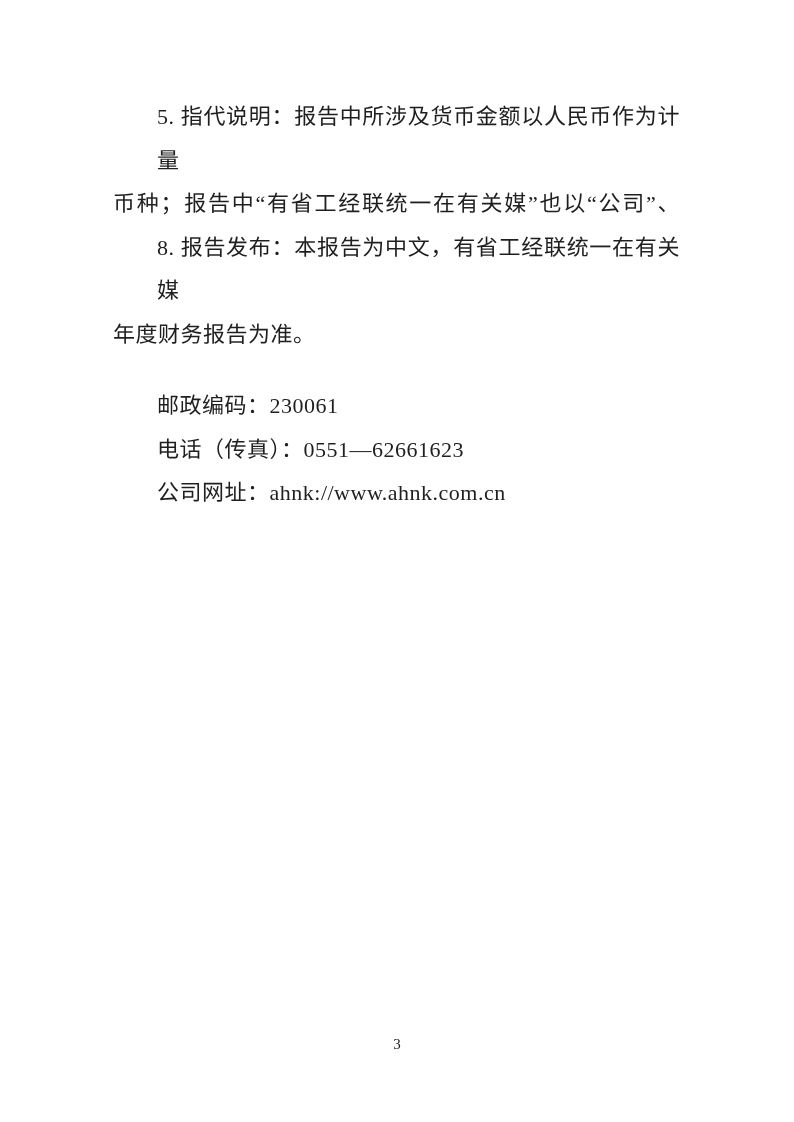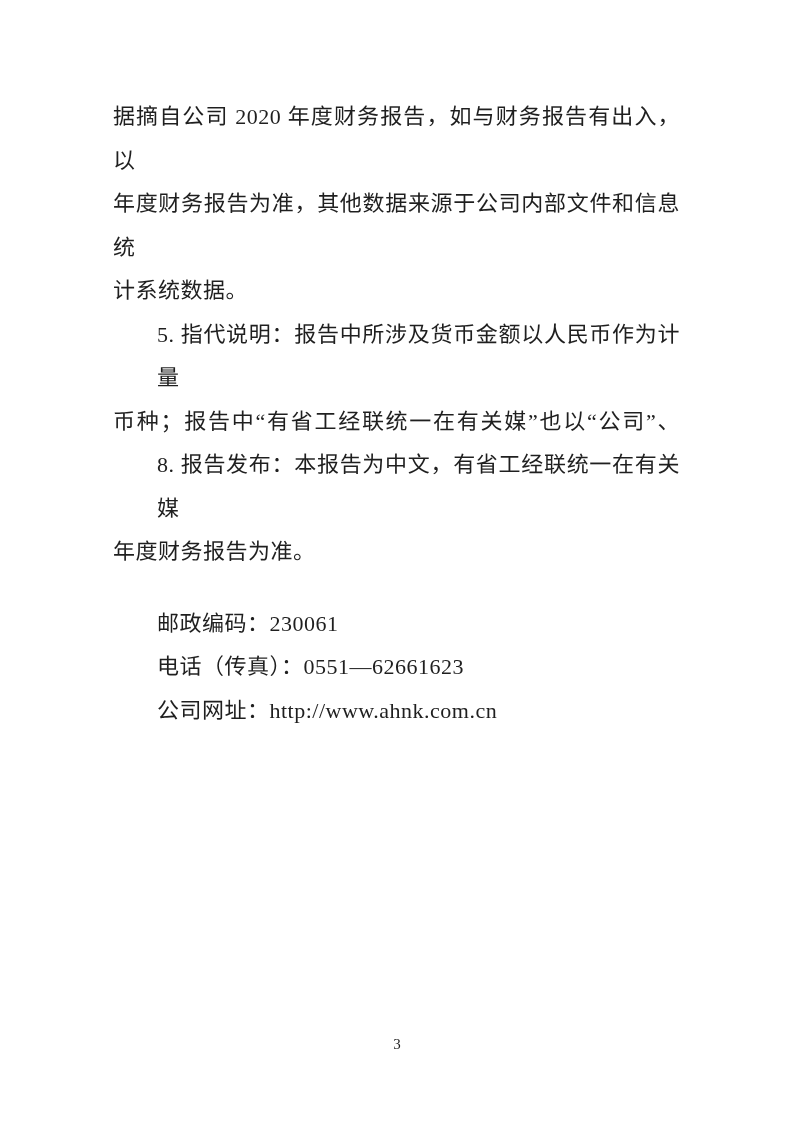--- a/index.html
+++ b/index.html
@@ -49,25 +49,20 @@
     line-height: 20px;
     color: #1f1f1f;
   }
 </style>
 </head>
 <body>
 
 <div class="page">
   <div class="content">
 
-    <div class="para">
-      <div class="line j">据摘自公司 2020 年度财务报告，如与财务报告有出入，以</div>
-      <div class="line j">年度财务报告为准，其他数据来源于公司内部文件和信息统</div>
-      <div class="line">计系统数据。</div>
-    </div>
 
     <div class="para">
       <div class="line j ind">5. 指代说明：报告中所涉及货币金额以人民币作为计量</div>
       <div class="line j">币种；报告中“有省工经联统一在有关媒”也以“公司”、</div>
     </div>
 
     <div class="para">
       <div class="line j ind">8. 报告发布：本报告为中文，有省工经联统一在有关媒</div>
       <div class="line">年度财务报告为准。</div>
     </div>
@@ -79,19 +74,19 @@
 
     <div class="para">
       <div class="line ind">邮政编码：230061</div>
     </div>
 
     <div class="para">
       <div class="line ind">电话（传真）：0551—62661623</div>
     </div>
 
     <div class="para">
-      <div class="line ind">公司网址：http://www.ahnk.com.cn</div>
+      <div class="line ind">公司网址：ahnk://www.ahnk.com.cn</div>
     </div>
 
   </div>
 
   <div class="footer">3</div>
 </div>
 
 </body></html>

